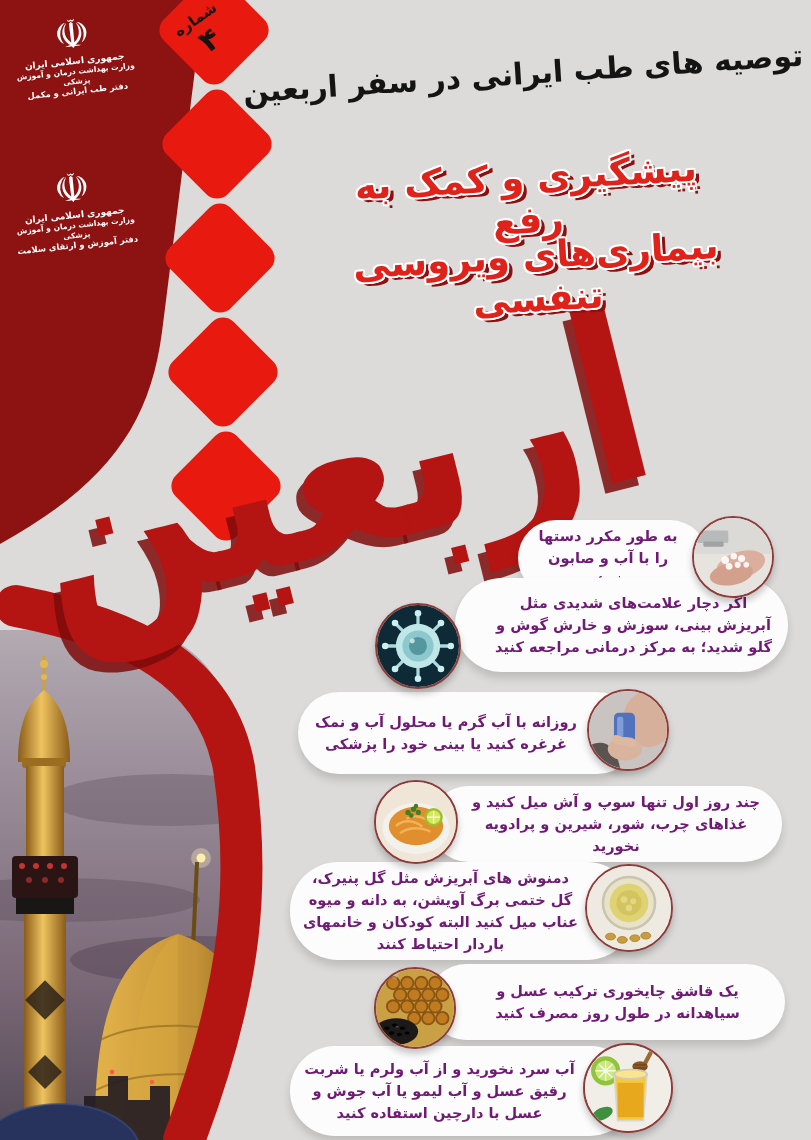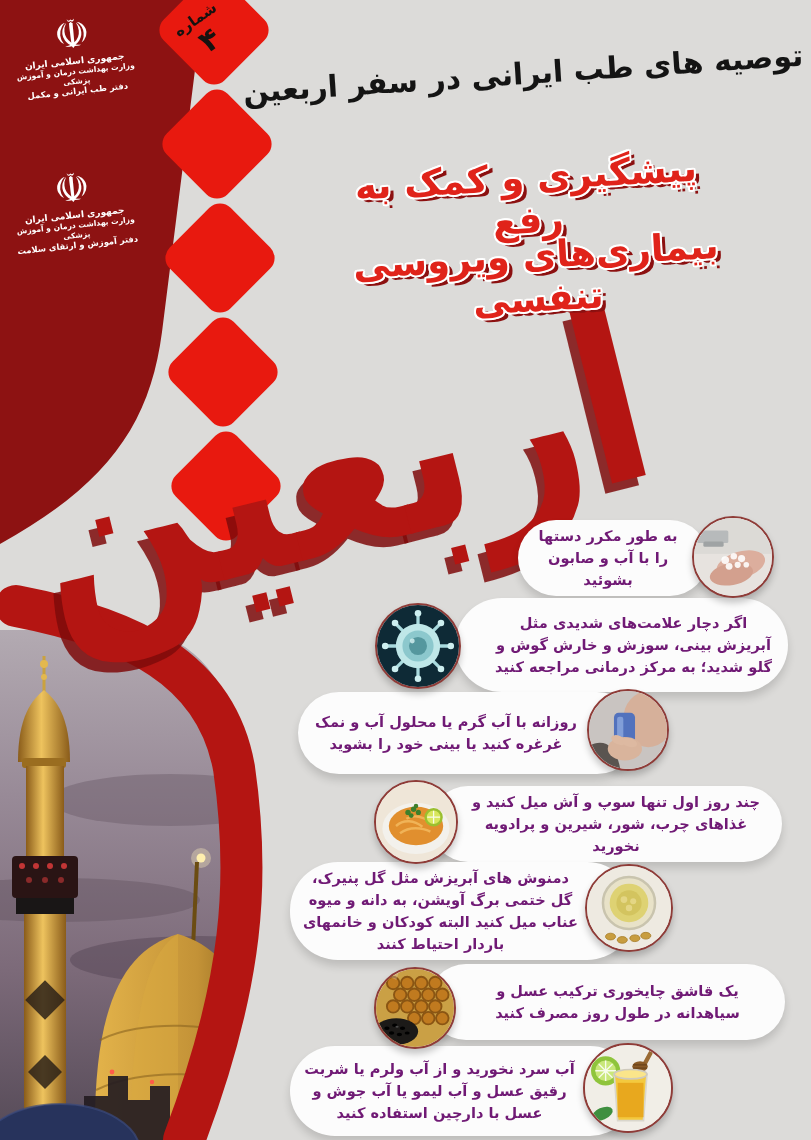--- a/index.html
+++ b/index.html
@@ -171,21 +171,21 @@
         <circle cx="40" cy="54" r="5"></circle>
           <circle cx="51" cy="49" r="4.2"></circle>
           <circle cx="61" cy="52" r="4.6"></circle>
         <circle cx="56" cy="60" r="4"></circle>
           <circle cx="45" cy="62" r="4.4"></circle>
           <circle cx="67" cy="60" r="3.6"></circle>
       </g>
     </svg>
   </div>
 
-  <div class="bubble" style="left:455px;top:598px;width:333px;height:94px;padding:8px 14px 8px 38px;">
+  <div class="bubble" style="left:455px;top:578px;width:333px;height:94px;padding:8px 14px 8px 38px;">
     <span>اگر دچار علامت‌های شدیدی مثل آبریزش بینی، سوزش و خارش گوش و گلو شدید؛ به مرکز درمانی مراجعه کنید</span>
   </div>
   <div class="circle" style="left:375px;top:603px;width:86px;height:86px;">
     <svg viewBox="0 0 100 100">
       <rect width="100" height="100" fill="#0e2a36"></rect>
       <g stroke="#a8dade" stroke-width="4">
         <path d="M50 50 L50 10"></path>
           <path d="M50 50 L78 22"></path>
           <path d="M50 50 L90 50"></path>
           <path d="M50 50 L78 78"></path>
@@ -205,21 +205,21 @@
           <circle cx="22" cy="22" r="4"></circle>
       </g>
       <circle cx="50" cy="50" r="27" fill="#bfe7e8"></circle>
       <circle cx="50" cy="50" r="19" fill="#8cc8cd"></circle>
       <circle cx="50" cy="50" r="11" fill="#55979e"></circle>
       <circle cx="43" cy="44" r="3" fill="#d8f3f3" opacity="0.8"></circle>
     </svg>
   </div>
 
   <div class="bubble" style="left:298px;top:692px;width:340px;height:82px;padding:8px 58px 8px 14px;">
-    <span>روزانه با آب گرم یا محلول آب و نمک غرغره کنید یا بینی خود را بشوید</span>
+    <span>روزانه با آب گرم یا محلول آب و نمک غرغره کنید یا بینی خود را پزشکی</span>
   </div>
   <div class="circle" style="left:587px;top:689px;width:82px;height:82px;">
     <svg viewBox="0 0 100 100">
       <rect width="100" height="100" fill="#c9c4c1"></rect>
       <ellipse cx="76" cy="36" rx="32" ry="36" fill="#d6b09a"></ellipse>
       <path d="M0 100 L0 70 C 20 60 35 70 40 100 Z" fill="#5a5450"></path>
       <rect x="32" y="28" width="27" height="42" rx="6" fill="#5272bd"></rect>
       <rect x="36" y="33" width="8" height="33" rx="3" fill="#8aa6dd" opacity="0.85"></rect>
       <ellipse cx="46" cy="74" rx="22" ry="15" fill="#d9b49c"></ellipse>
       <ellipse cx="38" cy="63" rx="10" ry="5.5" fill="#ddb9a1" transform="rotate(24 38 63)"></ellipse>

